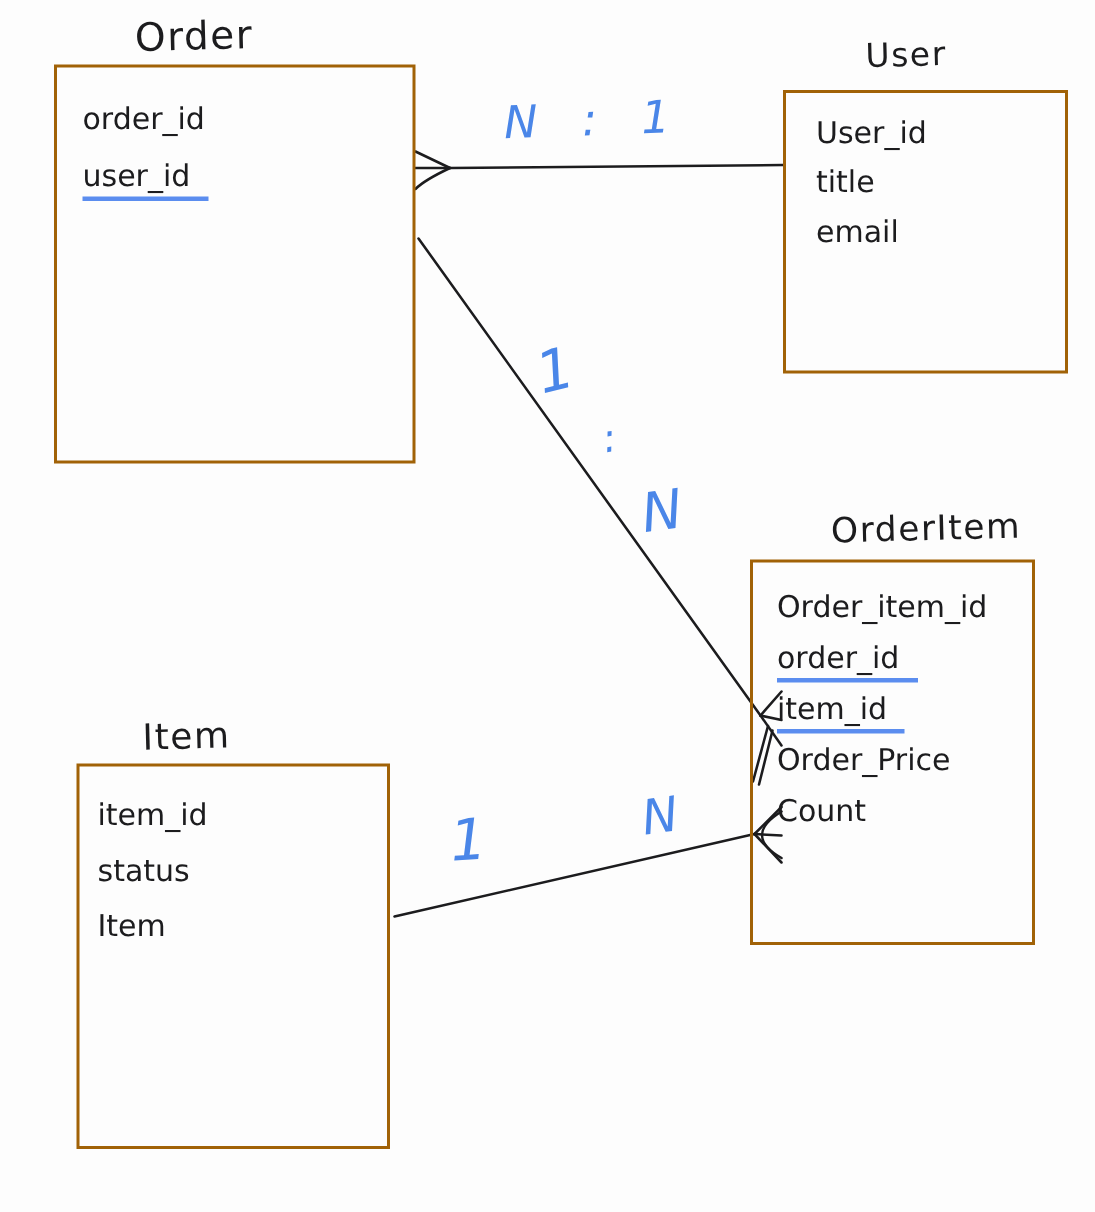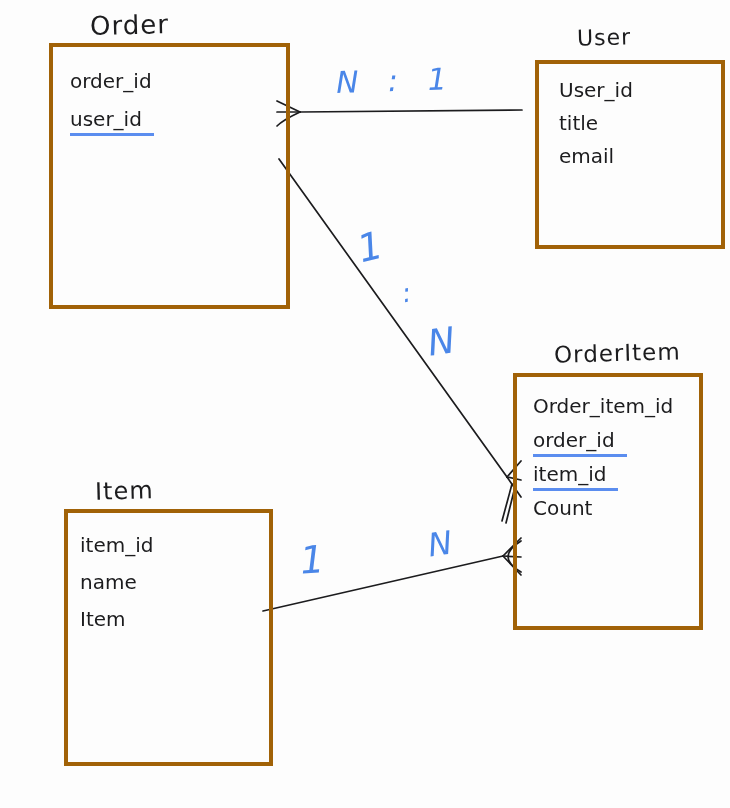--- a/index.html
+++ b/index.html
@@ -28,24 +28,23 @@
   }
   .entity-title {
     position: absolute;
     font-size: 23px;
     letter-spacing: 1px;
     transform: rotate(-1.5deg);
     white-space: nowrap;
   }
   .entity-box {
     position: absolute;
-    border: 4px solid #a16207;
+    border: 2px solid #a16207;
     background: transparent;
     box-sizing: border-box;
-    margin-left: 13px;
   }
   .fields { font-size: 20px; }
   #order-box  .fields { padding: 15px 0 0 17px; line-height: 38px; }
   #user-box   .fields { padding: 10px 0 0 20px; line-height: 33px; }
   #orderitem-box .fields { padding: 12px 0 0 16px; line-height: 34px; }
   #item-box   .fields { padding: 14px 0 0 12px; line-height: 37px; }
   .field { white-space: nowrap; }
   .fk {
     border-bottom: 3px solid #5b8def;
     padding-bottom: 2px;
@@ -123,29 +122,30 @@
       <div class="field">email</div>
     </div>
   </div>
 
   <div class="entity-title" id="orderitem-title">OrderItem</div>
   <div class="entity-box" id="orderitem-box">
     <div class="fields">
       <div class="field">Order_item_id</div>
       <div class="field"><span class="fk">order_id</span></div>
       <div class="field"><span class="fk">item_id</span></div>
+      <div class="field">Order_Price</div>
       <div class="field">Count</div>
     </div>
   </div>
 
   <div class="entity-title" id="item-title">Item</div>
   <div class="entity-box" id="item-box">
     <div class="fields">
       <div class="field">item_id</div>
-      <div class="field">name</div>
+      <div class="field">status</div>
       <div class="field">Item</div>
     </div>
   </div>
 
   <div class="rel-label" id="lbl-order-user">N : 1</div>
   <div class="rel-label" id="lbl-oo-1">1</div>
   <div class="rel-label" id="lbl-oo-colon">:</div>
   <div class="rel-label" id="lbl-oo-n">N</div>
   <div class="rel-label" id="lbl-io-1">1</div>
   <div class="rel-label" id="lbl-io-n">N</div>

